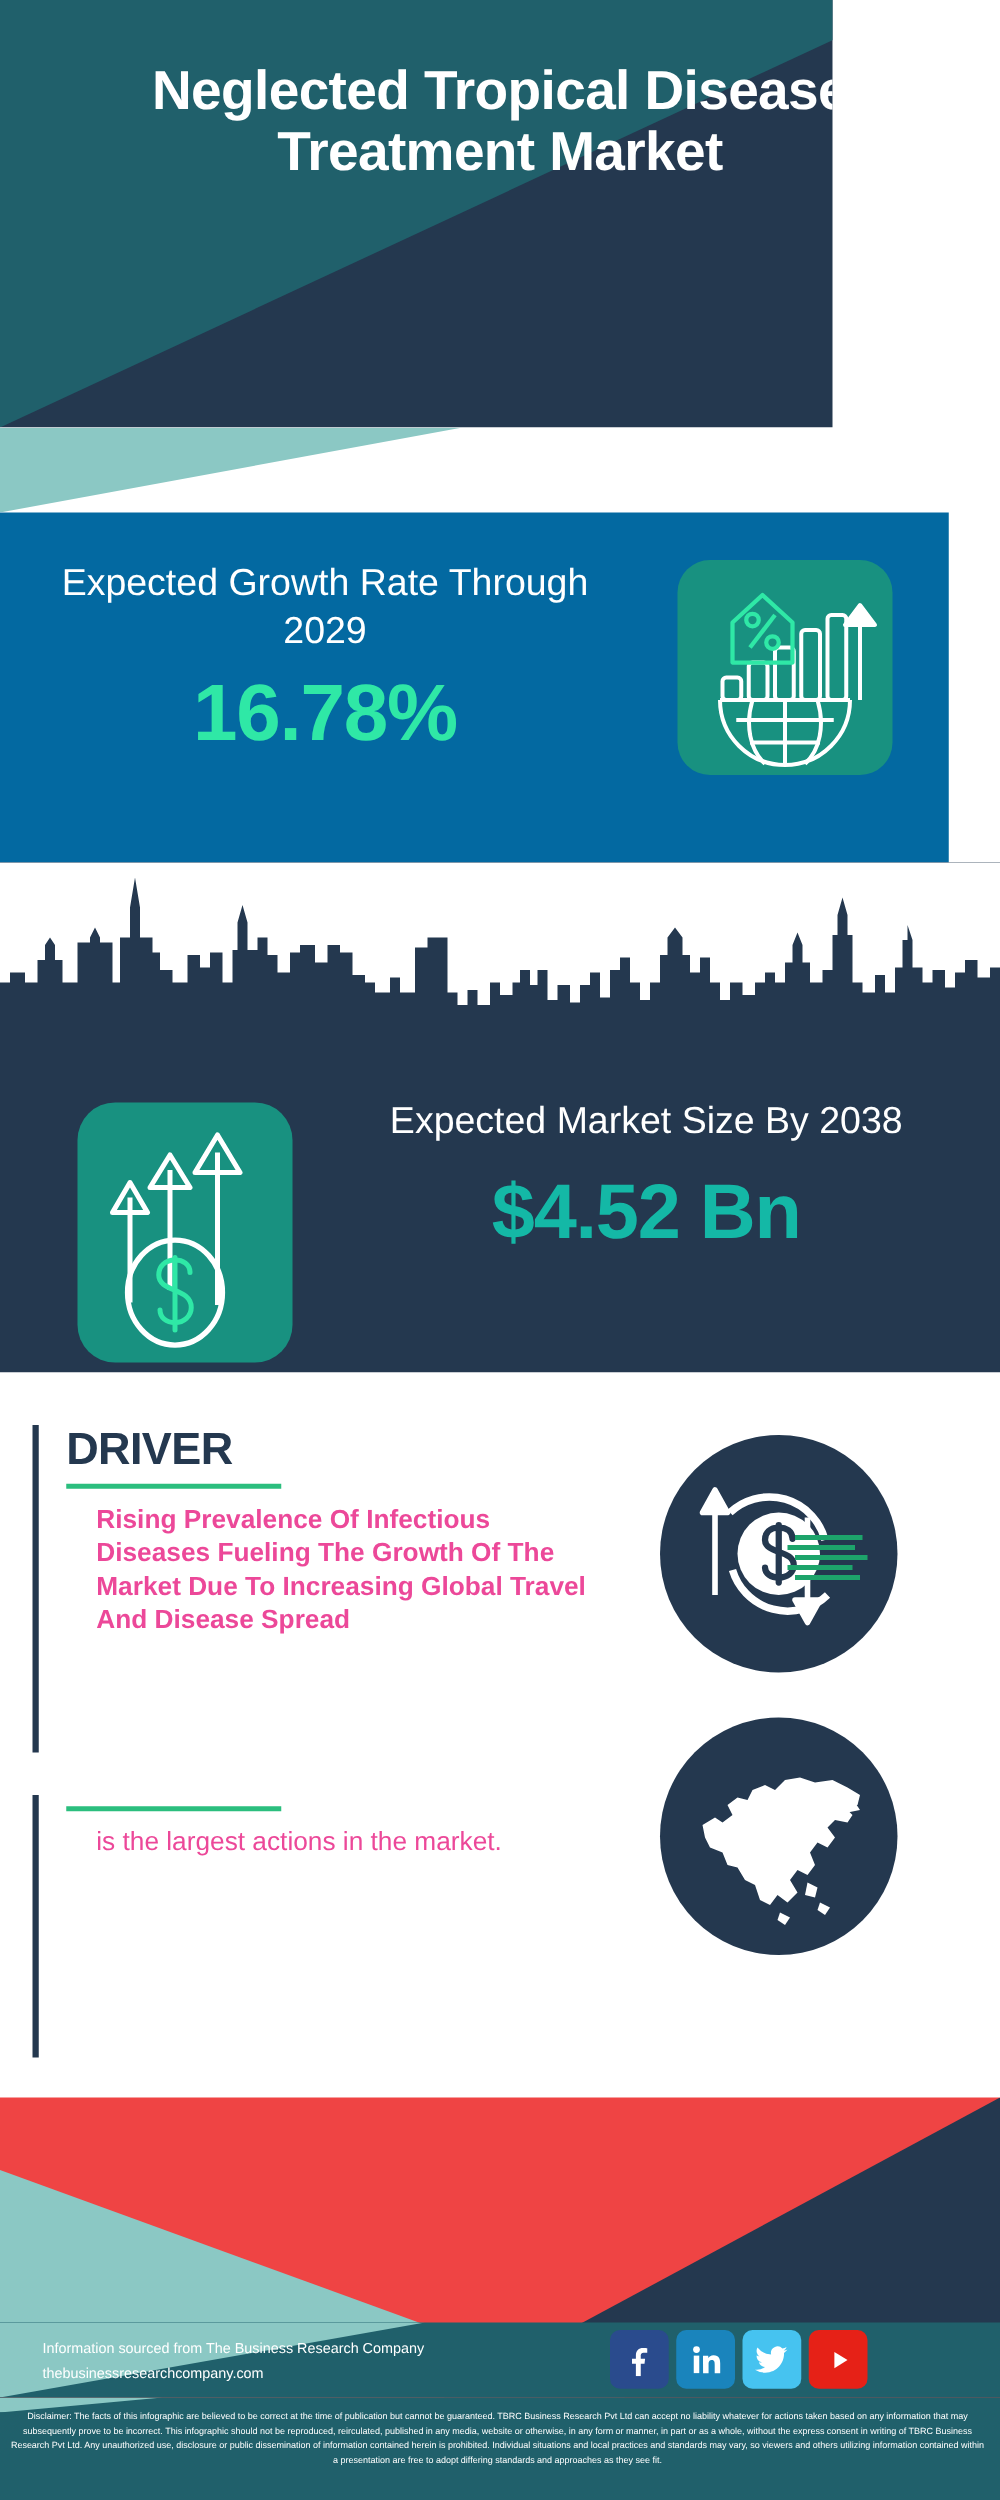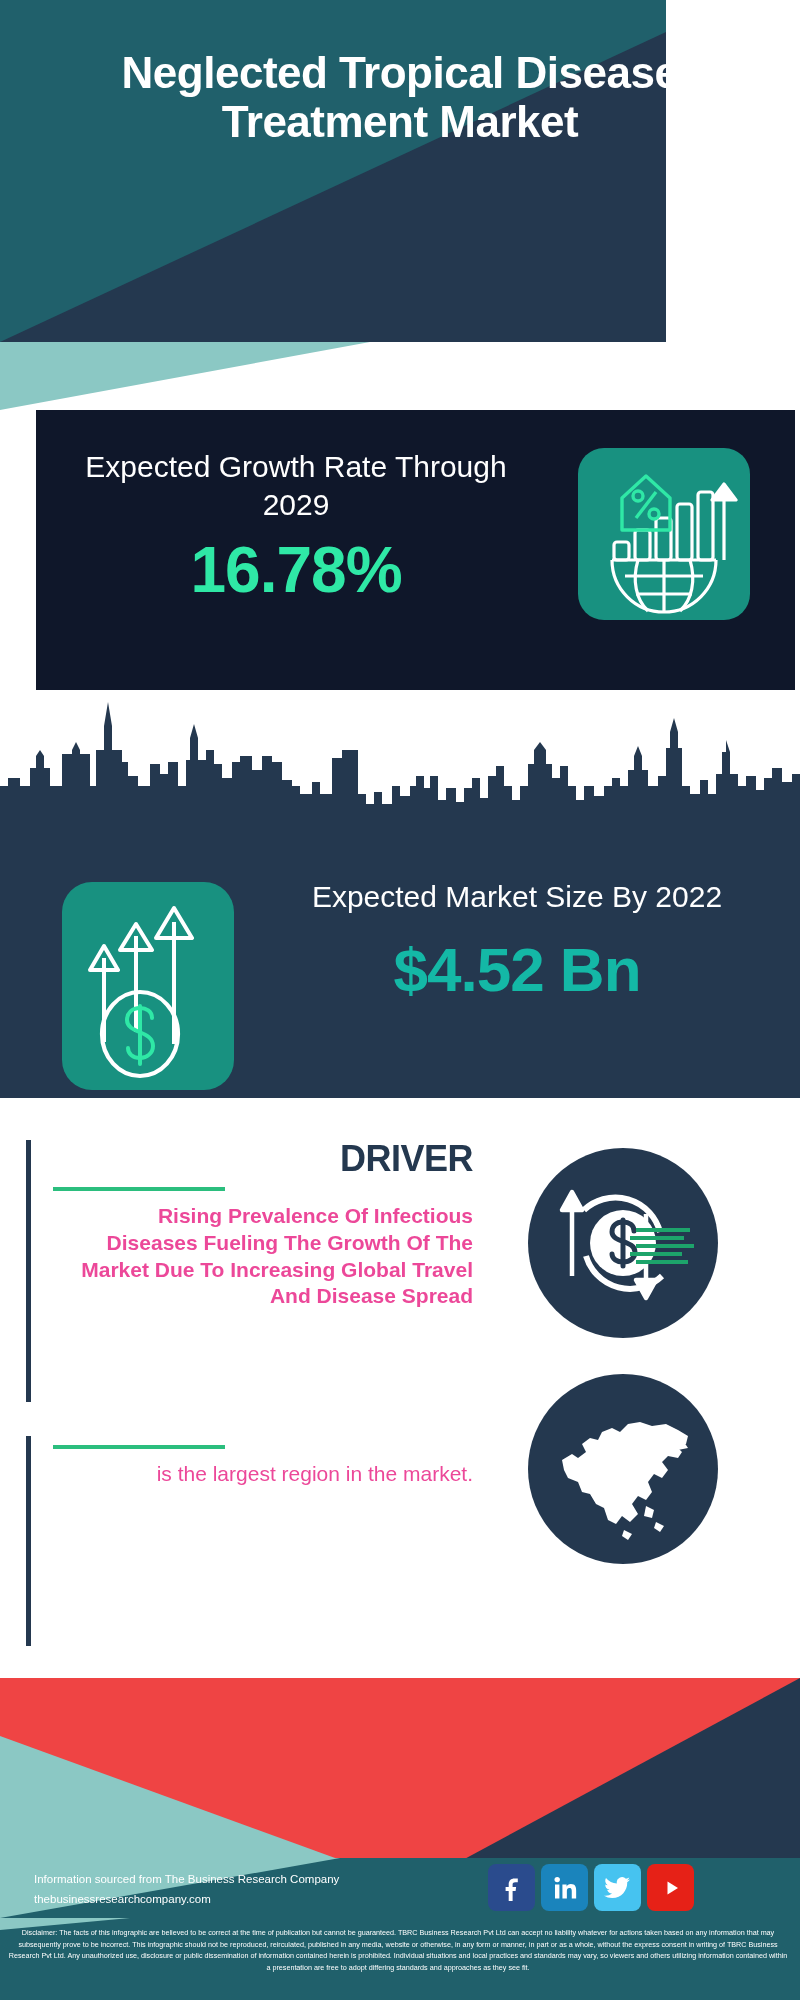--- a/index.html
+++ b/index.html
@@ -61,22 +61,21 @@
     width: 800px; height: 68px;
     background: #8BC8C4;
     clip-path: polygon(0 0, 370px 0, 0 68px);
   }
 
   
   .growth {
     position: absolute;
     top: 410px; left: 0;
     width: 759px; height: 280px;
-    background: #0f172a;
-    margin-left: 36px;
+    background: #0369a1;
   }
   .growth-text {
     position: absolute;
     top: 38px; left: 40px;
     width: 440px;
     text-align: center;
     color: #ffffff;
   }
   .growth-label {
     font-size: 30px;
@@ -148,21 +147,20 @@
   .content {
     position: absolute;
     top: 1098px; left: 0;
     width: 800px; height: 580px;
     background: #ffffff;
   }
   .info-block {
     position: absolute;
     padding-left: 22px;
     border-left: 5px solid #24384F;
-    text-align: right;
   }
   .block-driver {
     top: 42px; left: 26px;
     width: 420px; height: 262px;
   }
   .block-region {
     top: 338px; left: 26px;
     width: 420px; height: 210px;
   }
   .block-heading {
@@ -353,21 +351,21 @@
       </g>
       <ellipse cx="78" cy="152" rx="38" ry="42" fill="none" stroke="#ffffff" stroke-width="4.2"></ellipse>
       <g stroke="#2FE8A6" stroke-width="4" fill="none" stroke-linecap="round">
         <path d="M78 124 L78 182"></path>
         <path d="M90 136 C90 129 84 126 78 126 C70 126 65 131 65 138 C65 152 91 148 91 164 C91 171 85 176 78 176 C71 176 66 172 66 166"></path>
       </g>
     </svg>
   </div>
 
   <div class="market-text">
-    <div class="market-label">Expected Market Size By 2022</div>
+    <div class="market-label">Expected Market Size By 2038</div>
     <div class="market-value">$4.52 Bn</div>
   </div>
 </div>
 
 <div class="content">
 
   <div class="info-block block-driver">
     <div class="block-heading">DRIVER</div>
     <div class="block-rule"></div>
     <div class="block-body">Rising Prevalence Of Infectious Diseases Fueling The Growth Of The Market Due To Increasing Global Travel And Disease Spread</div>
@@ -394,21 +392,21 @@
         <line x1="102" y1="90" x2="156" y2="90"></line>
         <line x1="108" y1="98" x2="166" y2="98"></line>
         <line x1="102" y1="106" x2="154" y2="106"></line>
         <line x1="108" y1="114" x2="160" y2="114"></line>
       </g>
     </svg>
   </div>
 
   <div class="info-block block-region">
     <div class="block-rule"></div>
-    <div class="block-body light">is the largest region in the market.</div>
+    <div class="block-body light">is the largest actions in the market.</div>
   </div>
 
   <div class="circle-icon circle-region">
     <svg viewBox="0 0 190 190" width="190" height="190" aria-hidden="true">
       <path fill="#ffffff" d="M34 86 L44 80 L50 84 L58 78 L54 70 L62 64 L70 66 L74 58 L84 54 L92 58 L100 50 L112 48 L124 52 L138 50 L150 56 L160 62 L158 70 L148 72 L154 78 L150 84 L140 82 L134 88 L140 96 L134 104 L126 100 L120 108 L124 118 L118 126 L110 122 L104 130 L110 140 L102 148 L94 142 L88 150 L80 146 L76 134 L68 130 L62 120 L54 118 L50 108 L40 104 L36 96 Z"></path>
       <path fill="#ffffff" d="M118 132 L126 136 L124 144 L116 142 Z"></path>
       <path fill="#ffffff" d="M128 148 L136 152 L132 158 L126 154 Z"></path>
       <path fill="#ffffff" d="M96 156 L104 160 L100 166 L94 162 Z"></path>
       <path fill="#ffffff" d="M146 70 L156 68 L160 74 L150 76 Z"></path>
     </svg>

